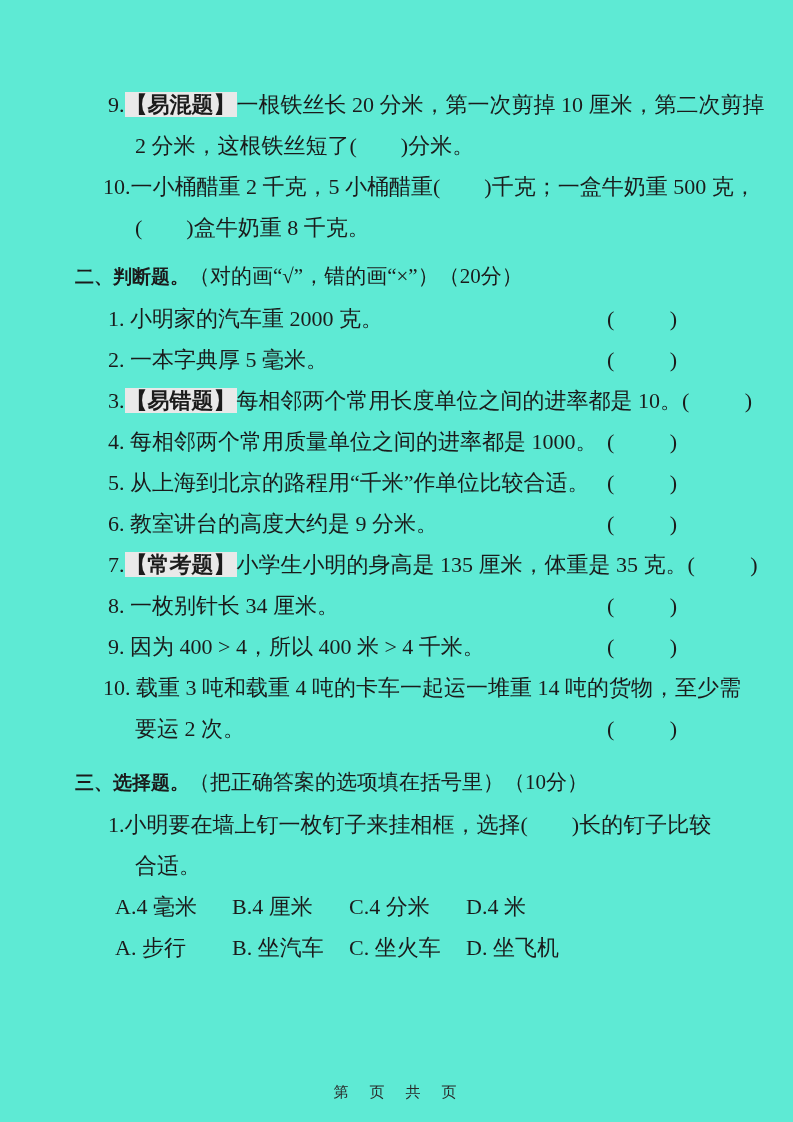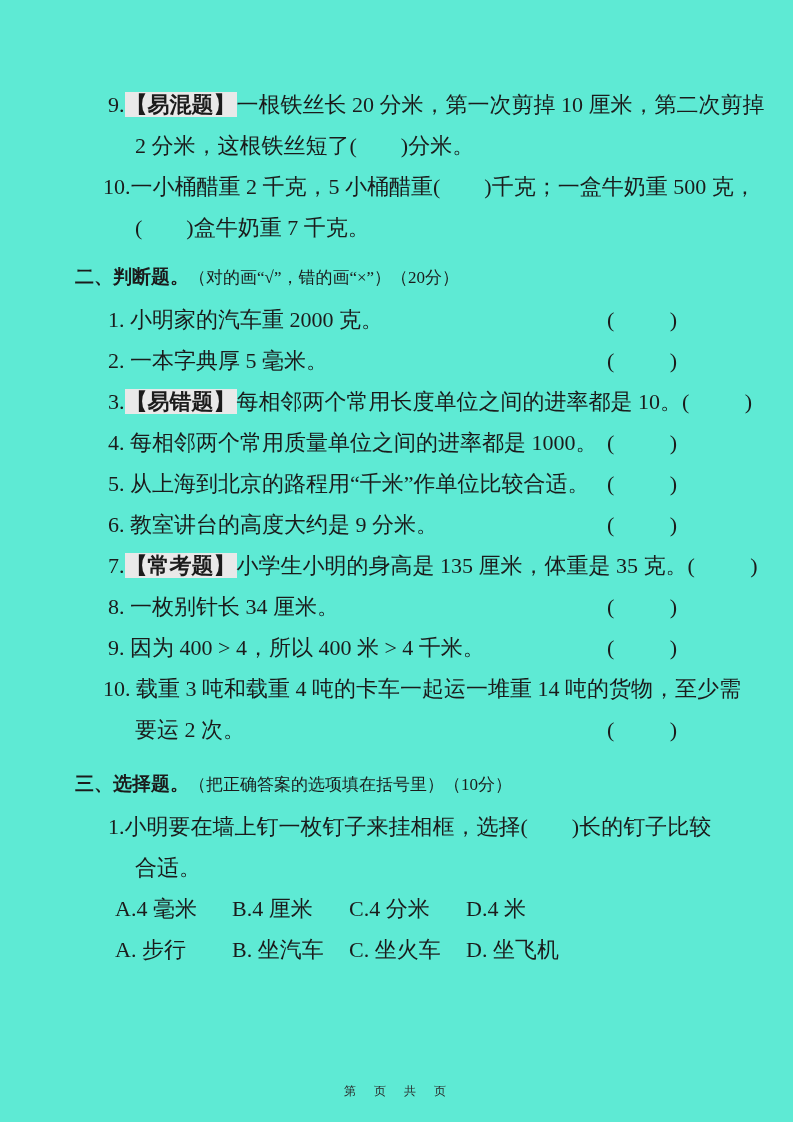--- a/index.html
+++ b/index.html
@@ -24,57 +24,57 @@
     font-weight: bold;
     background: #e9e9e9;
     padding: 0 1px;
   }
   .sec-header { line-height: 42px; white-space: nowrap; }
   .sec-title {
     font-family: "Liberation Sans", "DejaVu Sans", sans-serif;
     font-weight: bold;
     font-size: 19px;
   }
-  .sec-sub { font-size: 17px; }
+  .sec-sub { font-size: 21px; }
   .judge-sec { margin-top: 7px; }
   .choice-sec { margin-top: 12px; }
   .tf-row { display: flex; line-height: 41px; }
   .tf-row .tf-text { white-space: nowrap; }
   .tf-bracket {
     margin-left: auto;
     width: 70px;
     display: flex;
     justify-content: space-between;
     flex-shrink: 0;
   }
   .opt-row { line-height: 41px; padding-left: 40px; white-space: nowrap; }
   .opt { display: inline-block; min-width: 117px; }
   .opt:last-child { min-width: 0; text-align: right; }
   .footer {
     position: absolute;
     left: 0; right: 0;
     top: 1083px;
     text-align: center;
     font-family: "Liberation Sans", "DejaVu Sans", sans-serif;
-    font-size: 12px;
+    font-size: 15px;
     letter-spacing: 3px;
     color: #2a2a2a;
   }
 </style>
 </head>
 <body>
 
 <div class="page">
   <div class="content">
 
     <section>
       <div class="line indent-num"><span>9.</span><span class="tag">【易混题】</span><span>一根铁丝长 20 分米，第一次剪掉 10 厘米，第二次剪掉</span></div>
       <div class="line indent-cont"><span>2 分米，这根铁丝短了(　　)分米。</span></div>
       <div class="line indent-num10"><span>10.</span><span>一小桶醋重 2 千克，5 小桶醋重(　　)千克；一盒牛奶重 500 克，</span></div>
-      <div class="line indent-cont"><span>(　　)盒牛奶重 7 千克。</span></div>
+      <div class="line indent-cont"><span>(　　)盒牛奶重 8 千克。</span></div>
     </section>
 
     <section class="judge-sec">
       <div class="sec-header"><span class="sec-title">二、判断题。</span><span class="sec-sub">（对的画“√”，错的画“×”）（20分）</span></div>
 
       <div class="tf-row indent-num">
           <span class="tf-text"><span>1.</span><span> 小明家的汽车重 2000 克。</span></span>
           <span class="tf-bracket">
             <span>(</span>
             <span>)</span>

